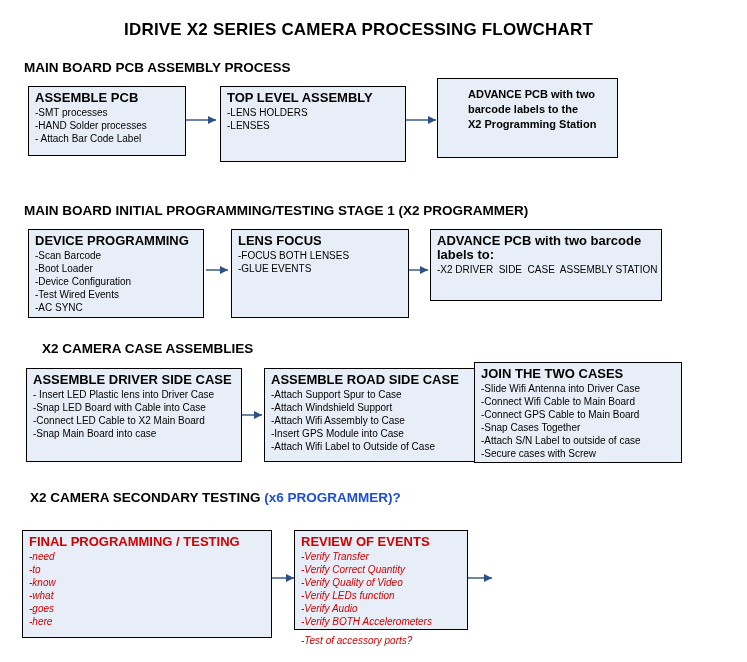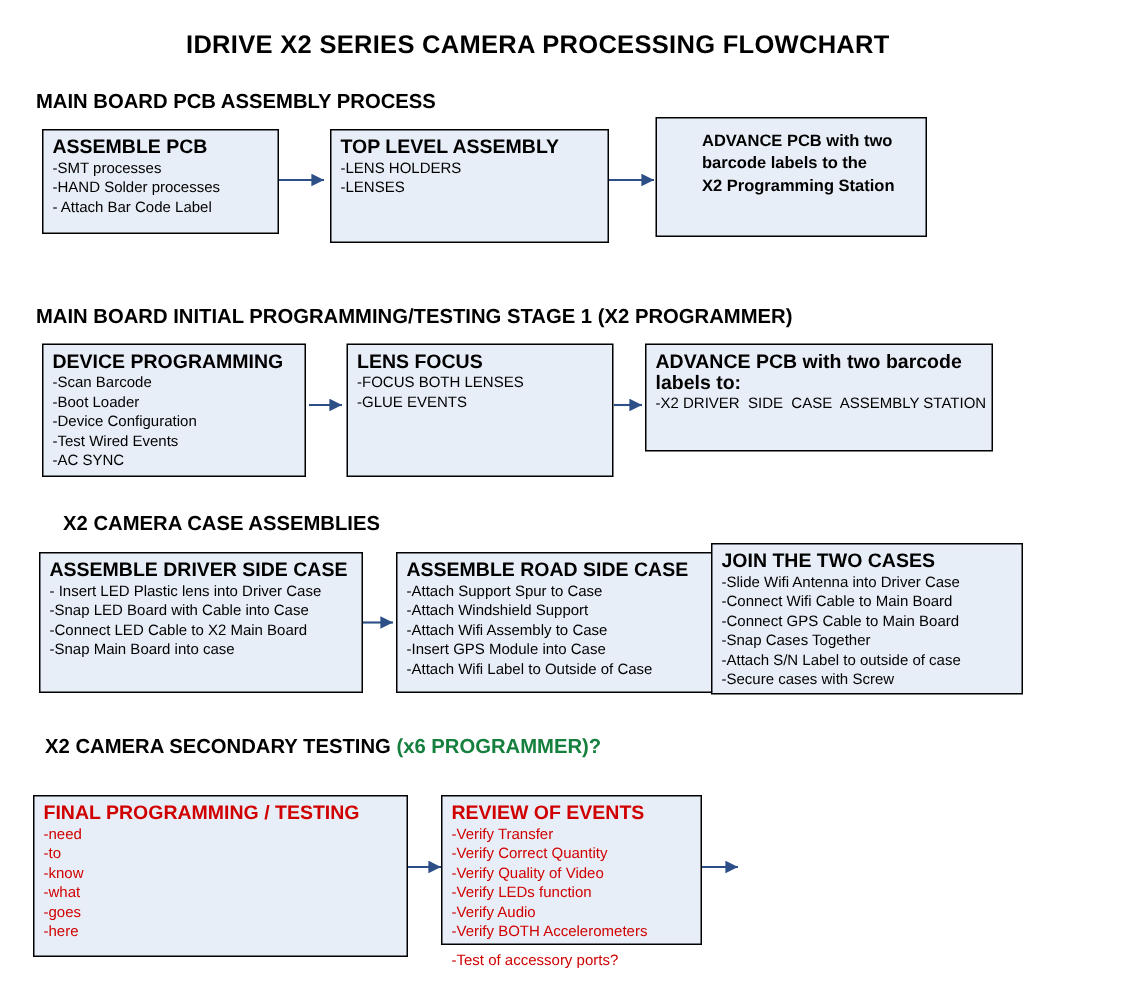--- a/index.html
+++ b/index.html
@@ -28,21 +28,21 @@
     font-weight: bold;
     letter-spacing: 0.2px;
     white-space: nowrap;
   }
   .section-head {
     font-size: 13.5px;
     font-weight: bold;
     white-space: nowrap;
   }
   .section-head .accent {
-    color: #15803d;
+    color: #1d4ed8;
   }
 
   .box {
     box-sizing: border-box;
     border: 1px solid #000000;
     background: #e8eef7;
     padding: 4px 5px 4px 6px;
   }
   .box.plain {
     background: #ffffff;
@@ -57,20 +57,21 @@
   .box-title.red {
     color: #d00000;
   }
   .box-line {
     font-size: 10px;
     line-height: 13px;
     white-space: pre;
   }
   .box-line.red {
     color: #d00000;
+    font-style: italic;
   }
   .box-title.big {
     font-size: 11px;
     line-height: 15px;
     margin-left: 24px;
   }
 
   svg.arrows {
     position: absolute;
     left: 0; top: 0;

